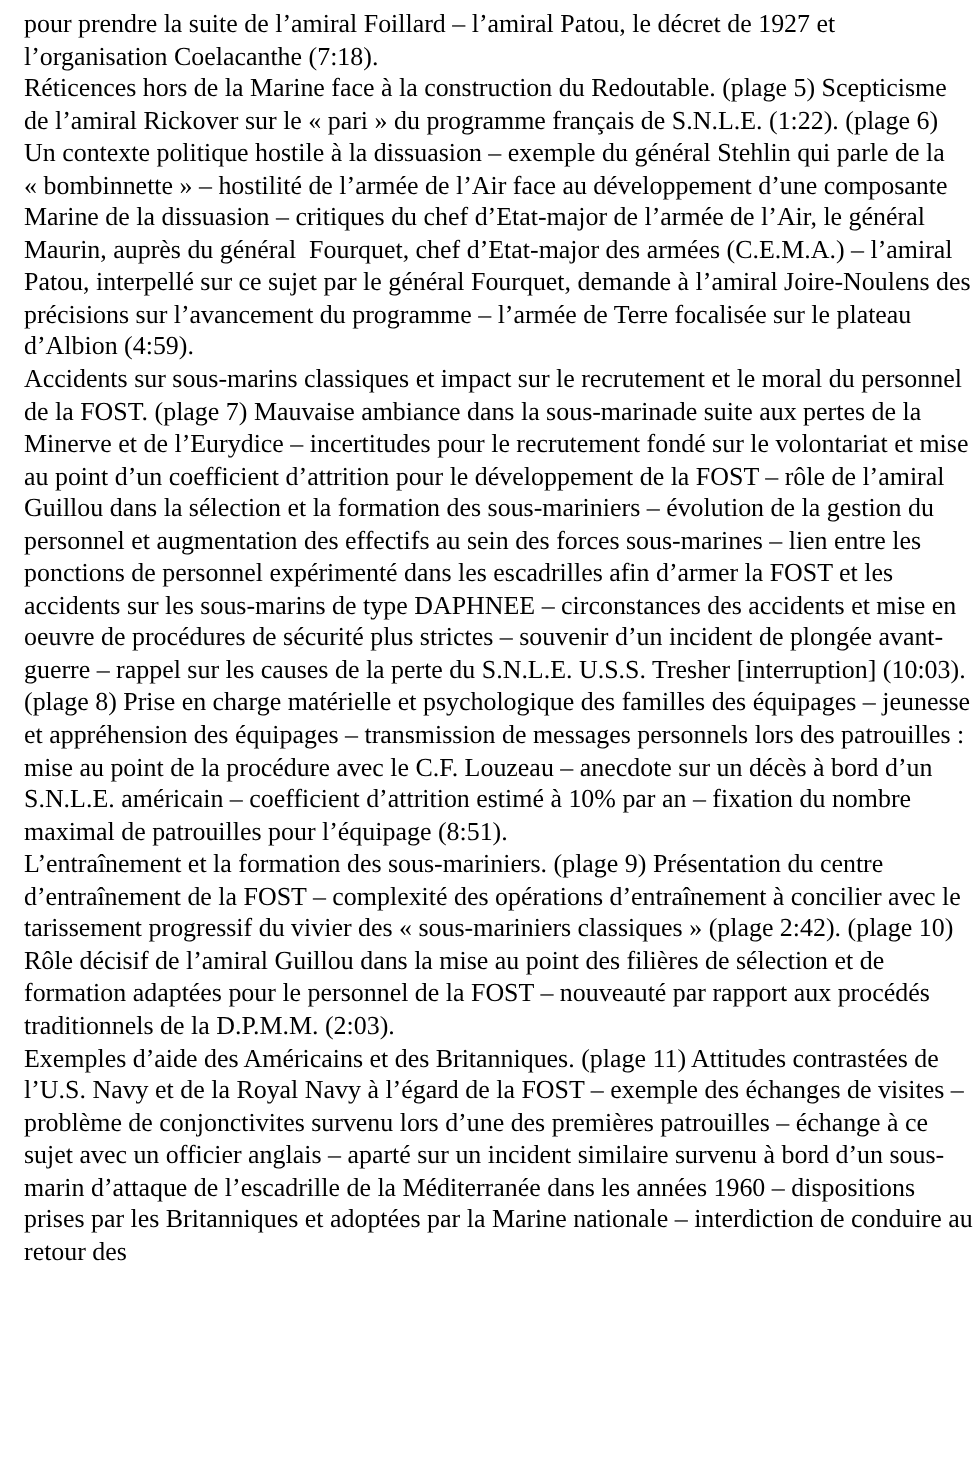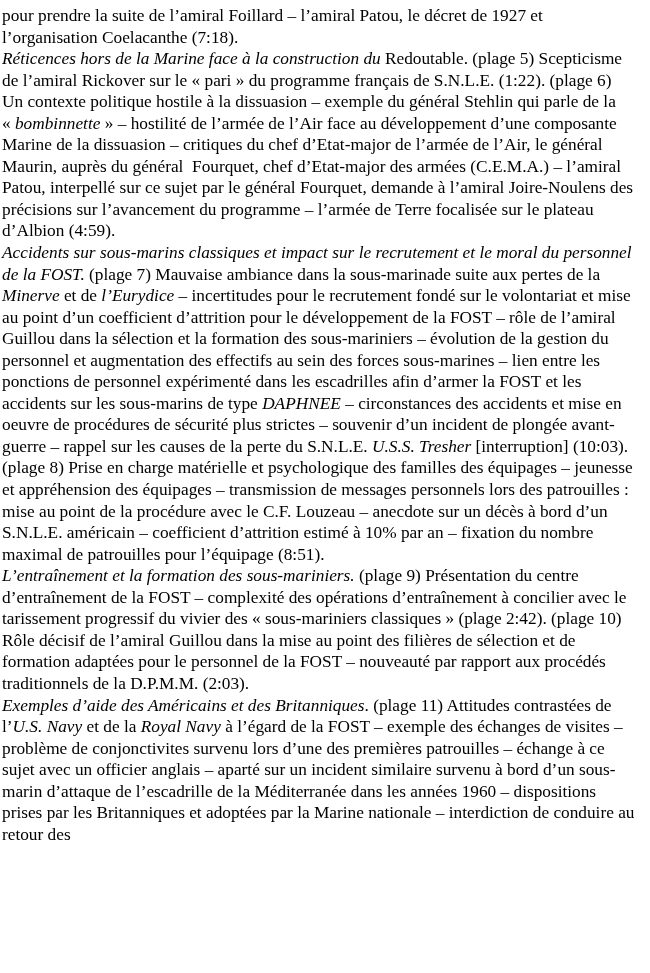--- a/index.html
+++ b/index.html
@@ -5,37 +5,37 @@
   html, body {
     margin: 0;
     padding: 0;
     background: #ffffff;
   }
   .page {
     width: 650px;
     height: 973px;
     background: #ffffff;
     box-sizing: border-box;
-    padding: 5px 8px 0 2px;
+    padding: 5px 8px 0 16px;
     overflow: hidden;
   }
   .doc {
     width: 634px;
     font-family: "Liberation Serif", "DejaVu Serif", serif;
     font-size: 17.3px;
     line-height: 21.55px;
     color: #000000;
     text-align: left;
   }
   .para {
     margin: 0;
     white-space: pre-wrap;
   }
   .run { font-style: normal; }
-  .run.italic { font-style: italic; }
+  .run.italic { }
 </style>
 </head>
 <body>
 
 <div class="page">
   <div class="doc">
       <div class="para"><span class="run">pour prendre la suite de l’amiral Foillard – l’amiral Patou, le décret de 1927 et l’organisation Coelacanthe (7:18).</span></div>
       <div class="para"><span class="run italic">Réticences hors de la Marine face à la construction du </span><span class="run">Redoutable. (plage 5) Scepticisme de l’amiral Rickover sur le «&nbsp;pari&nbsp;» du programme français de S.N.L.E. (1:22). (plage 6) Un contexte politique hostile à la dissuasion – exemple du général Stehlin qui parle de la «&nbsp;</span><span class="run italic">bombinnette</span><span class="run">&nbsp;» – hostilité de l’armée de l’Air face au développement d’une composante Marine de la dissuasion – critiques du chef d’Etat-major de l’armée de l’Air, le général Maurin, auprès du général  Fourquet, chef d’Etat-major des armées (C.E.M.A.) – l’amiral Patou, interpellé sur ce sujet par le général Fourquet, demande à l’amiral Joire-Noulens des précisions sur l’avancement du programme – l’armée de Terre focalisée sur le plateau d’Albion (4:59).</span></div>
       <div class="para"><span class="run italic">Accidents sur sous-marins classiques et impact sur le recrutement et le moral du personnel de la FOST. </span><span class="run">(plage 7) Mauvaise ambiance dans la sous-marinade suite aux pertes de la </span><span class="run italic">Minerve</span><span class="run"> et de </span><span class="run italic">l’Eurydice</span><span class="run"> – incertitudes pour le recrutement fondé sur le volontariat et mise au point d’un coefficient d’attrition pour le développement de la FOST – rôle de l’amiral Guillou dans la sélection et la formation des sous-mariniers – évolution de la gestion du personnel et augmentation des effectifs au sein des forces sous-marines – lien entre les ponctions de personnel expérimenté dans les escadrilles afin d’armer la FOST et les accidents sur les sous-marins de type </span><span class="run italic">DAPHNEE</span><span class="run"> – circonstances des accidents et mise en oeuvre de procédures de sécurité plus strictes – souvenir d’un incident de plongée avant-guerre – rappel sur les causes de la perte du S.N.L.E. </span><span class="run italic">U.S.S. Tresher</span><span class="run"> [interruption] (10:03). (plage 8) Prise en charge matérielle et psychologique des familles des équipages – jeunesse et appréhension des équipages – transmission de messages personnels lors des patrouilles&nbsp;: mise au point de la procédure avec le C.F. Louzeau – anecdote sur un décès à bord d’un S.N.L.E. américain – coefficient d’attrition estimé à 10% par an – fixation du nombre maximal de patrouilles pour l’équipage (8:51).</span></div>
       <div class="para"><span class="run italic">L’entraînement et la formation des sous-mariniers. </span><span class="run">(plage 9) Présentation du centre d’entraînement de la FOST – complexité des opérations d’entraînement à concilier avec le tarissement progressif du vivier des «&nbsp;sous-mariniers classiques&nbsp;» (plage 2:42). (plage 10) Rôle décisif de l’amiral Guillou dans la mise au point des filières de sélection et de formation adaptées pour le personnel de la FOST – nouveauté par rapport aux procédés traditionnels de la D.P.M.M. (2:03).</span></div>

